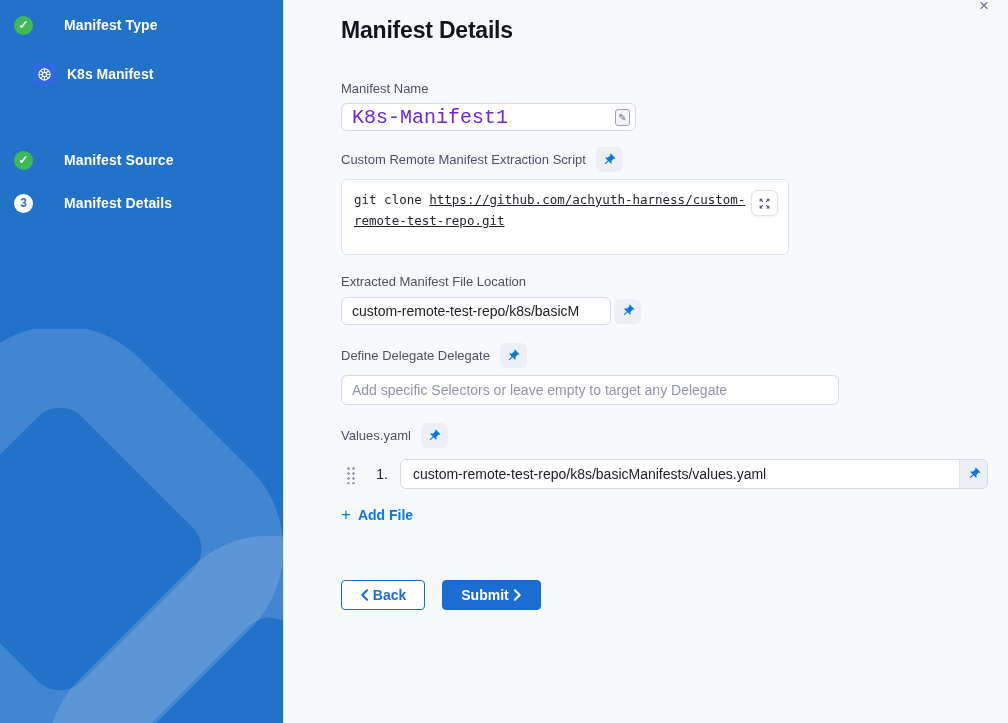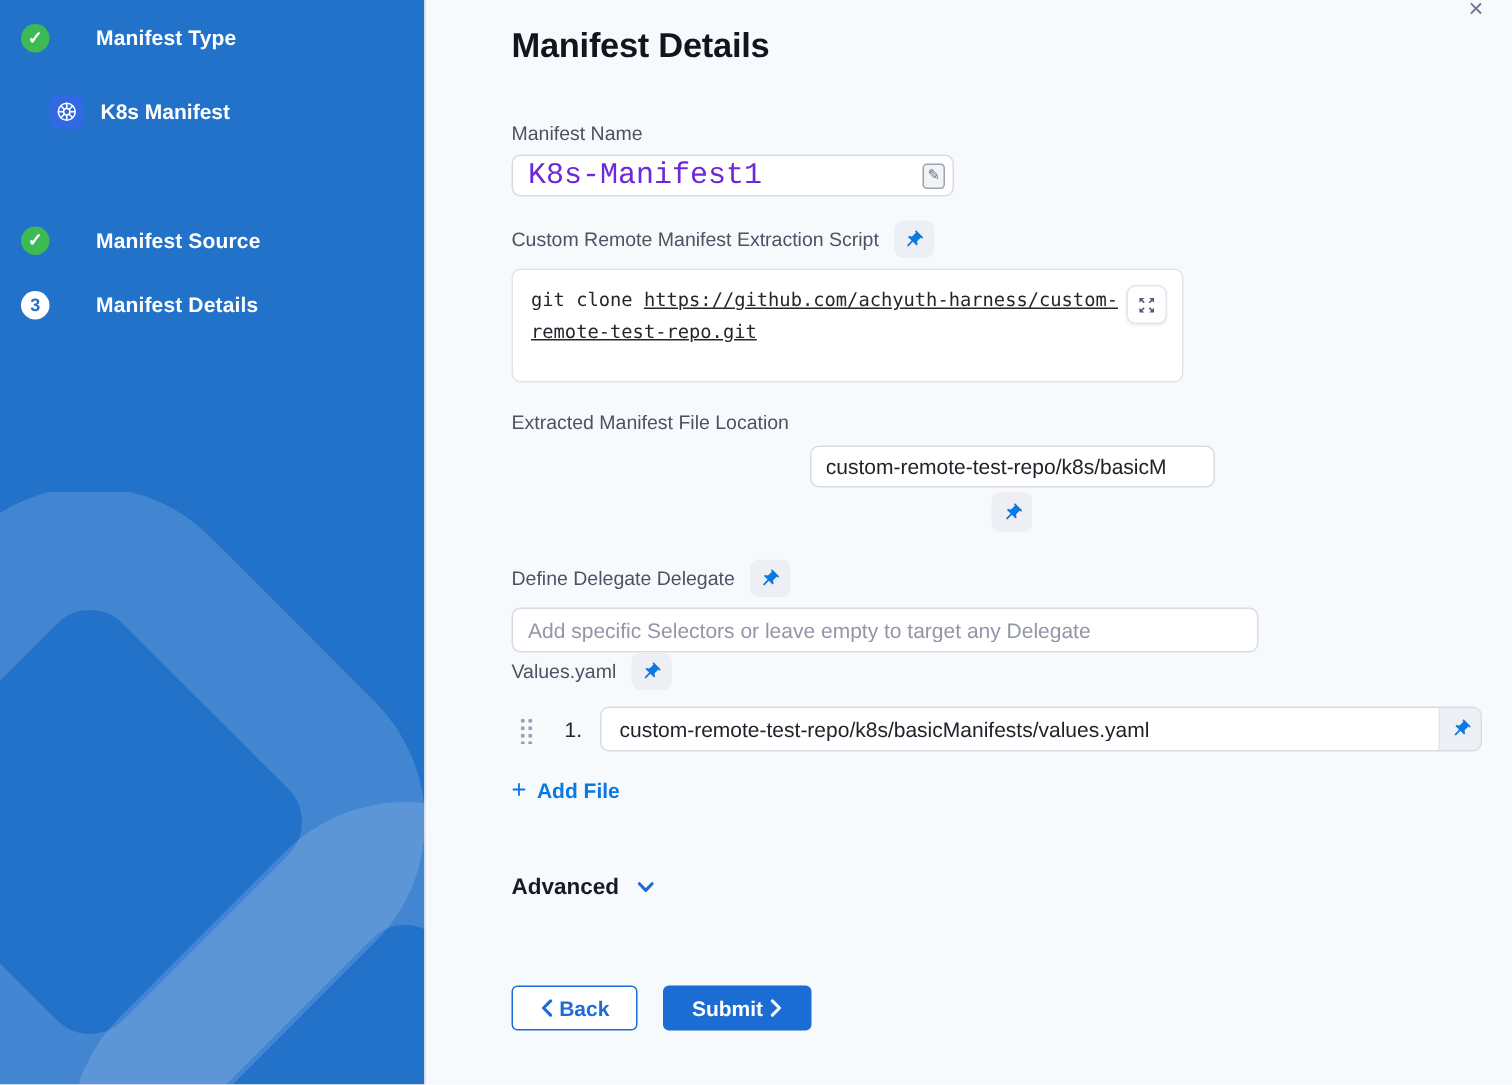--- a/index.html
+++ b/index.html
@@ -49,21 +49,21 @@
   }
   .page-title { margin-top:17px; font-size:23px; font-weight:700; color:#14141E; letter-spacing:-0.2px; }
 
   .field-label { font-size:13px; color:#4F5162; line-height:16px; display:block; }
   .lbl-1 { margin-top:37px; }
   .lbl-3 { margin-top:19px; }
 
   .label-row { display:flex; align-items:center; gap:10px; }
   .row-2 { margin-top:16px; }
   .row-4 { margin-top:18px; }
-  .row-5 { }
+  .row-5 { margin-top:18px; }
 
   .pin-btn {
     width:27px; height:25px; border:none; border-radius:6px; background:#EDEFF5;
     display:flex; align-items:center; justify-content:center; cursor:pointer; flex:0 0 27px;
   }
 
   .text-input {
     height:28px; border:1px solid #D9DAE5; border-radius:6px; background:#fff;
     font-size:14px; color:#22222A; padding:0 10px;
     font-family:"Liberation Sans", sans-serif; outline:none;
@@ -89,21 +89,21 @@
     color:#25252E; white-space:pre-wrap; word-break:normal;
   }
   .script-code .code-link { text-decoration:underline; }
   .expand-btn {
     position:absolute; top:10px; right:10px; width:27px; height:26px;
     background:#fff; border:1px solid #E4E5EC; border-radius:6px;
     box-shadow:0 1px 2px rgba(40,41,61,.08); display:flex; align-items:center;
     justify-content:center; cursor:pointer;
   }
 
-  .loc-row { margin-top:7px; display:flex; align-items:center; gap:3px;flex-direction:column; }
+  .loc-row { margin-top:7px; display:flex; align-items:center; gap:3px; }
   .loc-input { width:270px; }
 
   .delegate-input { margin-top:7px; width:498px; height:30px; }
 
   .values-row { margin-top:11px; margin-left:5px; display:flex; align-items:center; }
   .drag-handle {
     width:10px; height:19px; margin-right:12px; cursor:grab;
     background-image:radial-gradient(circle, #9A9CB0 1.2px, transparent 1.5px);
     background-size:5px 5px; background-position:0 1px;
   }
@@ -258,28 +258,20 @@
     </div>
 
     <div>
       <button class="add-file">
         <span class="plus">+</span>
         <span>Add File</span>
       </button>
     </div>
 
     
-    <div>
-      <div class="advanced">
-        <span class="advanced-label">Advanced</span>
-        <svg width="15" height="15" viewBox="0 0 16 16">
-          <path d="M3.5 5.5 L8 10.2 L12.5 5.5" stroke="#1B6DD4" stroke-width="2.2" fill="none" stroke-linecap="round" stroke-linejoin="round"></path>
-        </svg>
-      </div>
-    </div>
 
     
     <div class="btn-row">
       <button class="btn btn-back">
         <svg width="9" height="12" viewBox="0 0 10 14">
           <path d="M8 1.5 L2.5 7 L8 12.5" stroke="#1B6DD4" stroke-width="2.4" fill="none" stroke-linecap="round" stroke-linejoin="round"></path>
         </svg>
         <span>Back</span>
       </button>
       <button class="btn btn-submit">

